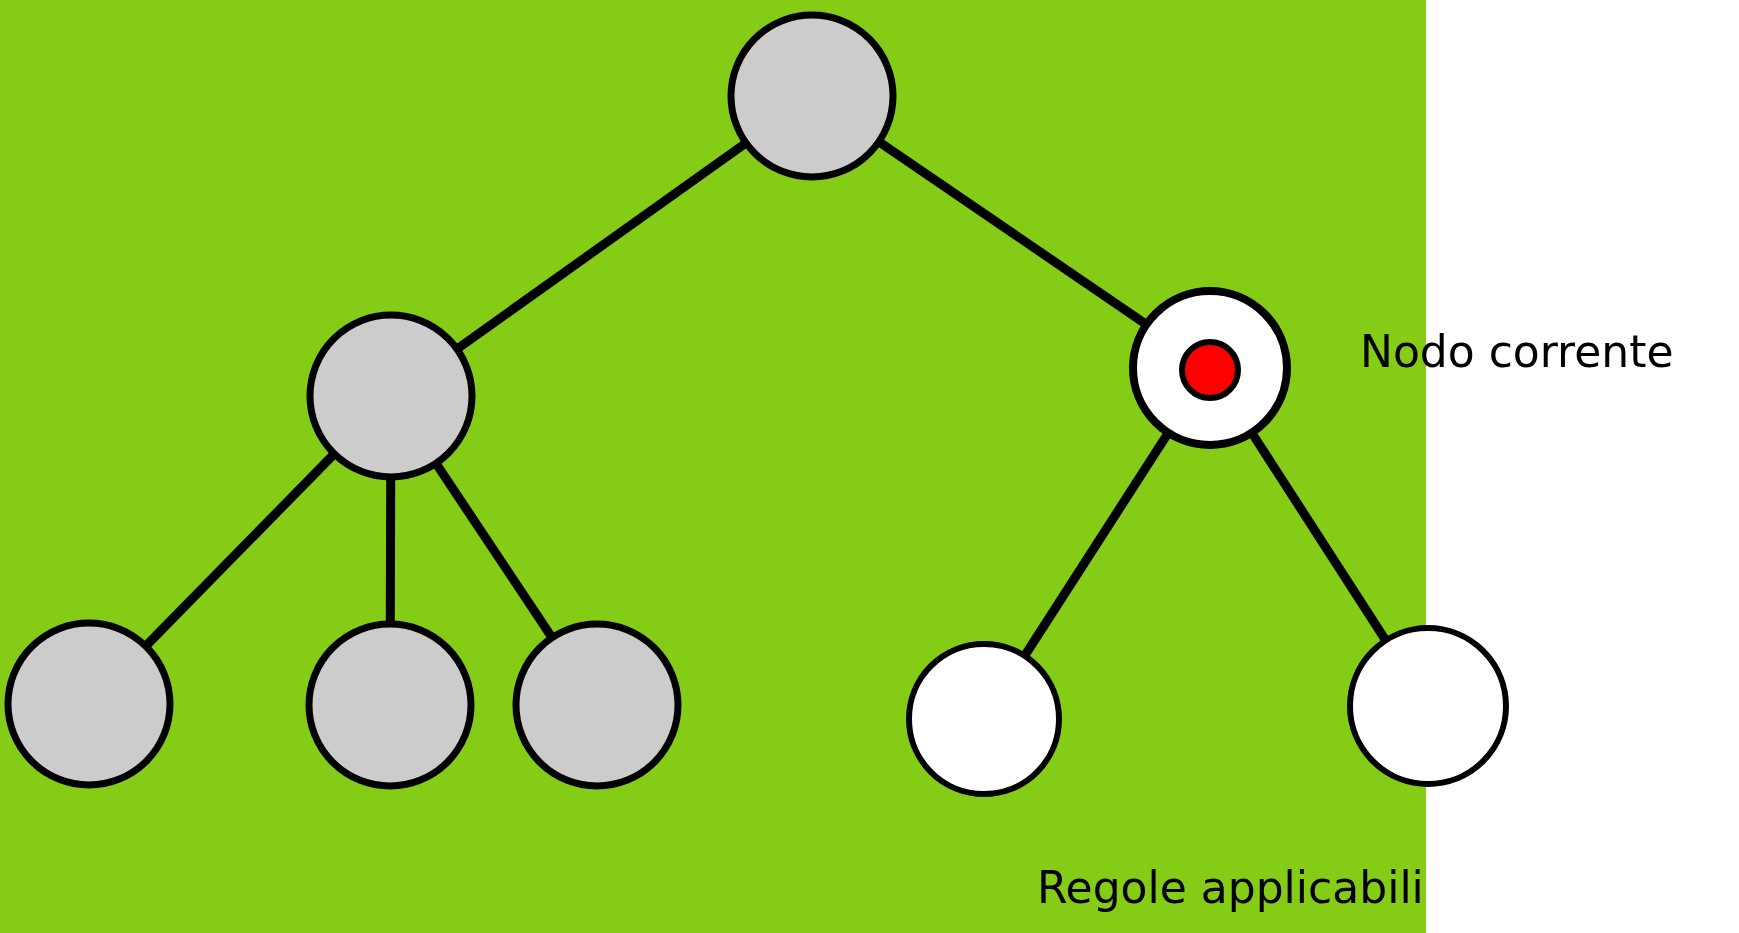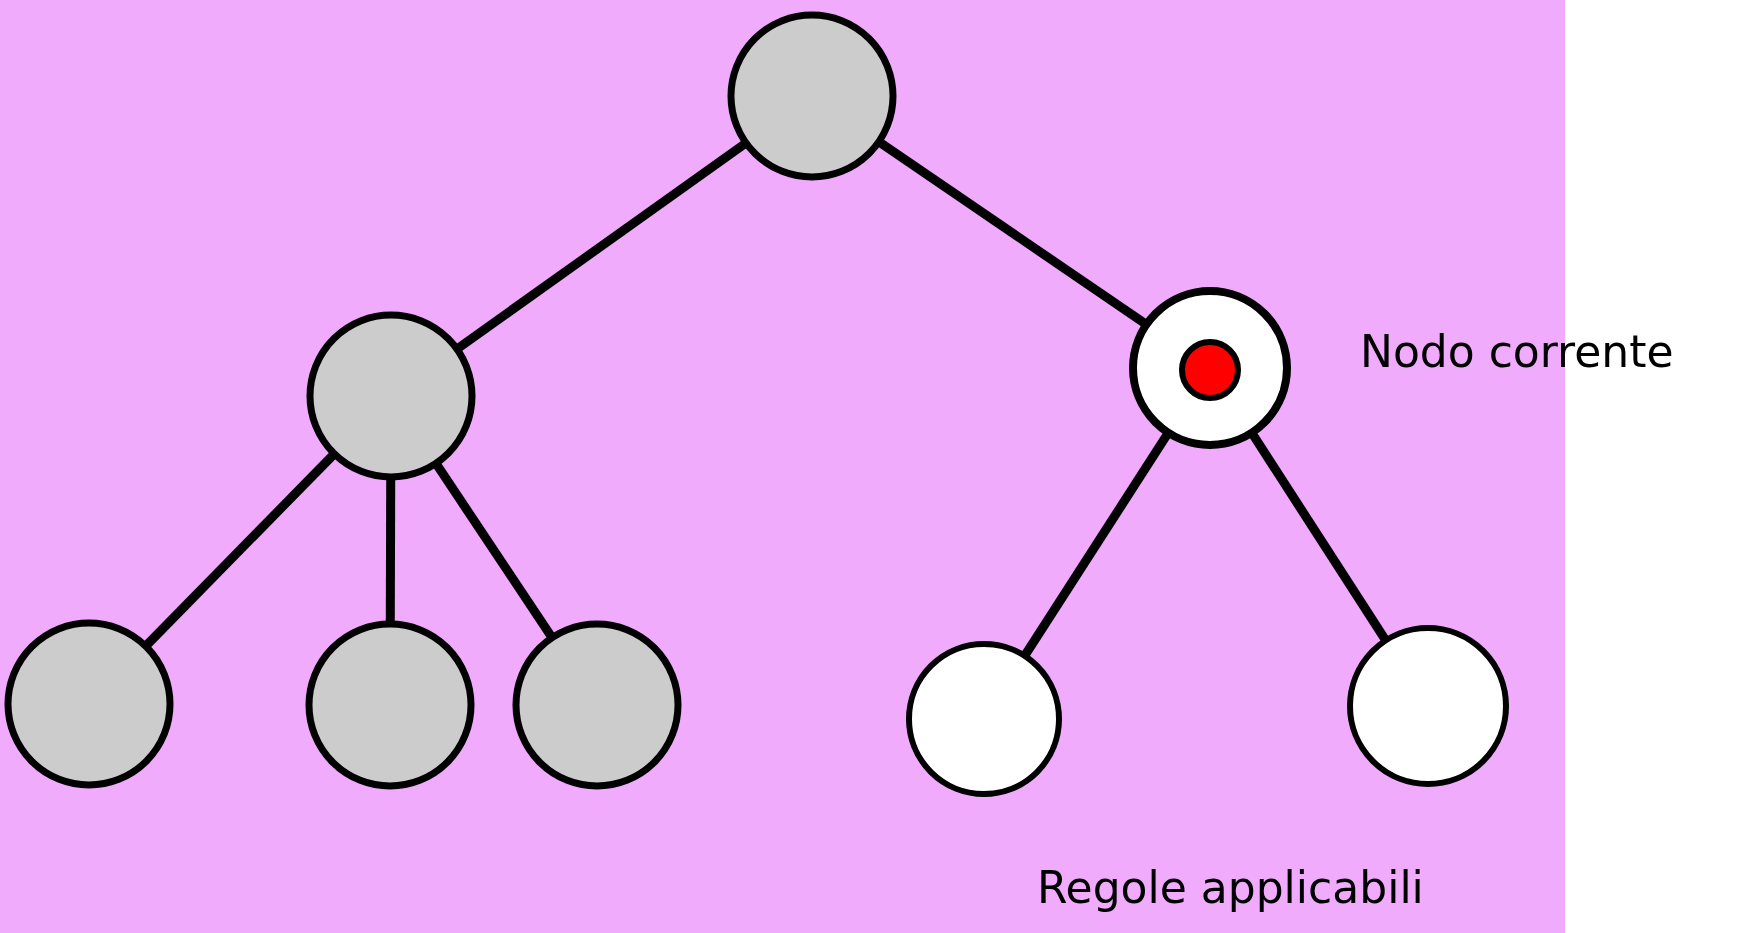--- a/index.html
+++ b/index.html
@@ -8,23 +8,23 @@
     background: #ffffff;
   }
   body {
     width: 1739px;
     height: 933px;
     font-family: "DejaVu Sans", "Liberation Sans", sans-serif;
     overflow: hidden;
   }
   #diagram-root {
     position: relative;
-    width: 1565px;
+    width: 1426px;
     height: 933px;
-    background: #f0abfc;
+    background: #84cc16;
   }
   svg.tree-canvas {
     display: block;
     width: 1739px;
     height: 933px;
   }
   .edge-line {
     stroke: #000000;
     stroke-width: 9;
     stroke-linecap: butt;

